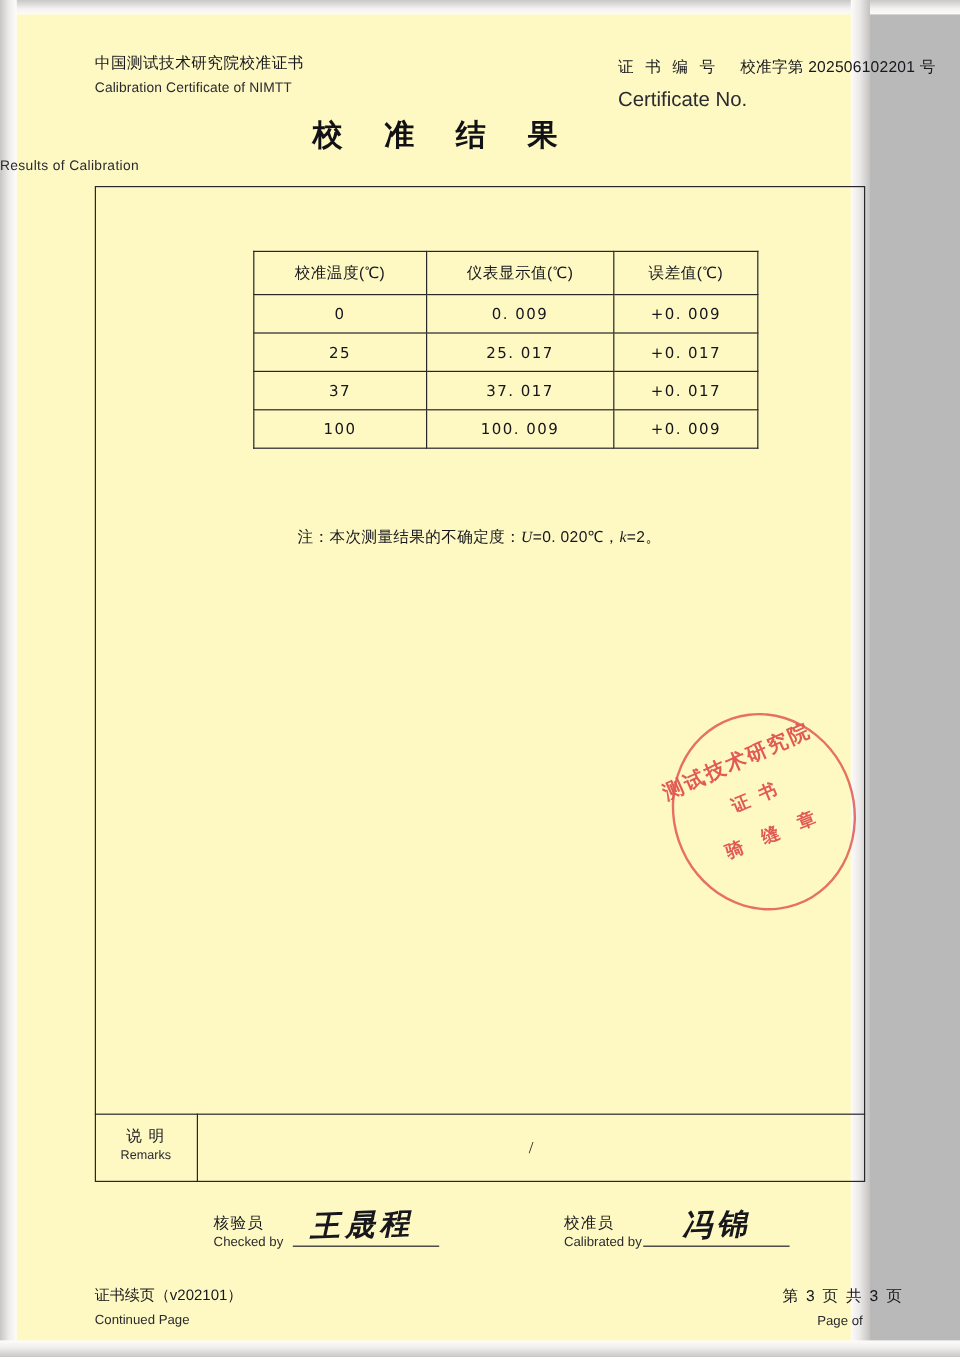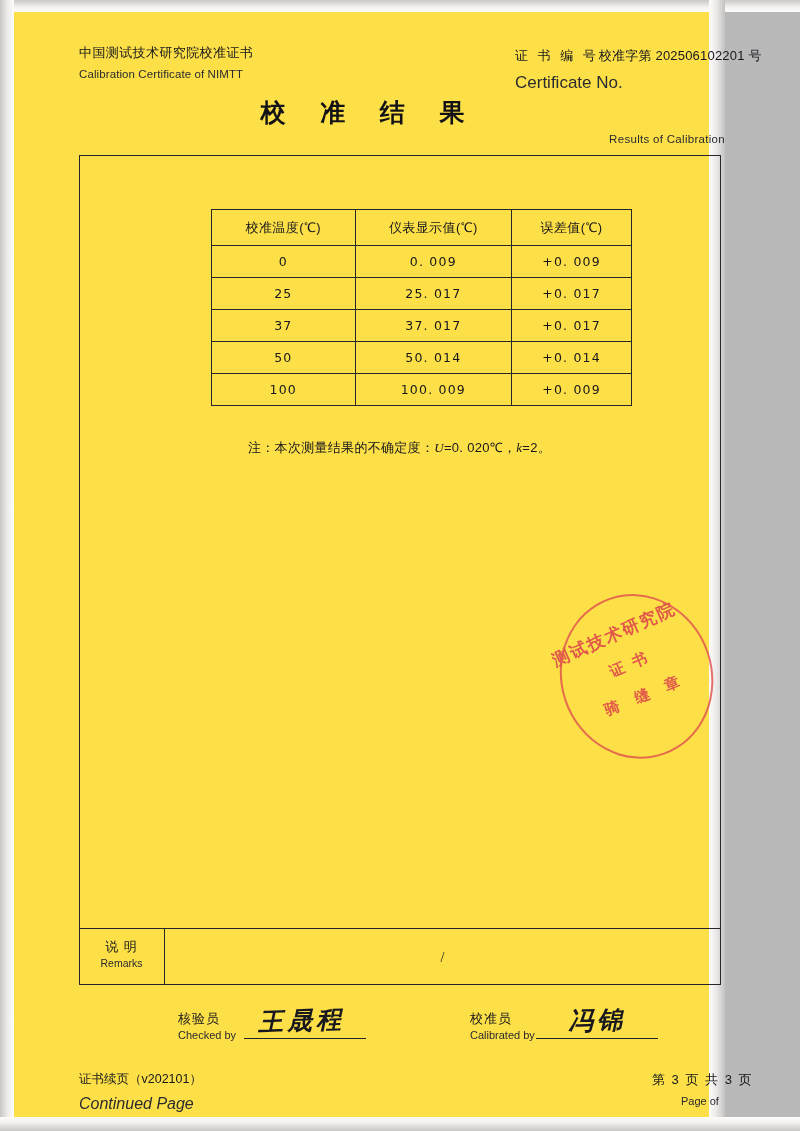--- a/index.html
+++ b/index.html
@@ -10,21 +10,21 @@
   body {
     width: 800px;
     height: 1131px;
     overflow: hidden;
     font-family: "Liberation Sans", sans-serif;
   }
   .page {
     position: relative;
     width: 725px;
     height: 1131px;
-    background: #fde047;
+    background: #fef9c3;
     box-sizing: border-box;
   }
   
   .scan-edge-left {
     position: absolute; left: 0; top: 0; width: 14px; height: 1131px;
     background: linear-gradient(to right, #c8c6c4 0%, #efedeb 55%, #fdfcfa 100%);
   }
   .scan-edge-right {
     position: absolute; right: 0; top: 0; width: 16px; height: 1131px;
     background: linear-gradient(to left, #c4c2c0 0%, #eceae8 55%, #fdfcfa 100%);
@@ -61,21 +61,21 @@
     left: 515px;
     top: 46px;
     line-height: 1.5;
   }
   .hdr-right .row1 {
     font-size: 13px;
     color: #16161c;
     white-space: nowrap;
   }
   .hdr-right .lbl-cn { letter-spacing: 3px; }
-  .hdr-right .num { letter-spacing: .2px; }
+  .hdr-right .num { margin-left: 18px; letter-spacing: .2px; }
   .hdr-right .row2 {
     font-size: 17px;
     color: #2a2a30;
     margin-top: 4px;
   }
 
   
   .title-cn {
     position: absolute;
     left: 0; right: 0;
@@ -85,21 +85,21 @@
     font-weight: bold;
     letter-spacing: 13px;
     text-indent: 13px;
     color: #111116;
     font-family: "DejaVu Sans", sans-serif;
   }
   .title-en {
     position: absolute;
     left: 0; right: 0;
     top: 133px;
-    text-align: right;
+    text-align: left;
     font-size: 11.5px;
     color: #2a2a30;
     letter-spacing: .3px;
   }
 
   
   .frame {
     position: absolute;
     left: 79px;
     top: 155px;
@@ -275,21 +275,21 @@
   }
 
   
   .footer-left {
     position: absolute;
     left: 79px;
     top: 1070px;
     line-height: 1.5;
   }
   .footer-left .cn { font-size: 12.5px; color: #16161c; }
-  .footer-left .en { font-size: 16px; color: #2a2a30; margin-top: 3px; font-style: italic;}
+  .footer-left .en { font-size: 11px; color: #2a2a30; margin-top: 3px;}
   .footer-right {
     position: absolute;
     left: 612px;
     top: 1070px;
     line-height: 1.5;
     text-align: left;
     margin-left: 40px;
   }
   .footer-right .cn { font-size: 13px; color: #16161c; letter-spacing: 1.5px; white-space: nowrap;}
   .footer-right .en { font-size: 11px; color: #2a2a30; margin-top: 3px; padding-left: 29px; }
@@ -339,25 +339,20 @@
         <td class="val">25</td>
         <td class="val">25. 017</td>
         <td class="val">+0. 017</td>
       </tr>
       <tr>
         <td class="val">37</td>
         <td class="val">37. 017</td>
         <td class="val">+0. 017</td>
       </tr>
       <tr>
-        <td class="val">50</td>
-        <td class="val">50. 014</td>
-        <td class="val">+0. 014</td>
-      </tr>
-      <tr>
         <td class="val">100</td>
         <td class="val">100. 009</td>
         <td class="val">+0. 009</td>
       </tr>
     </tbody>
   </table>
 
   <div class="note">
     <span>注：本次测量结果的不确定度：</span><i>U</i><span>=0. 020℃，</span><i>k</i><span>=2。</span>
   </div>

